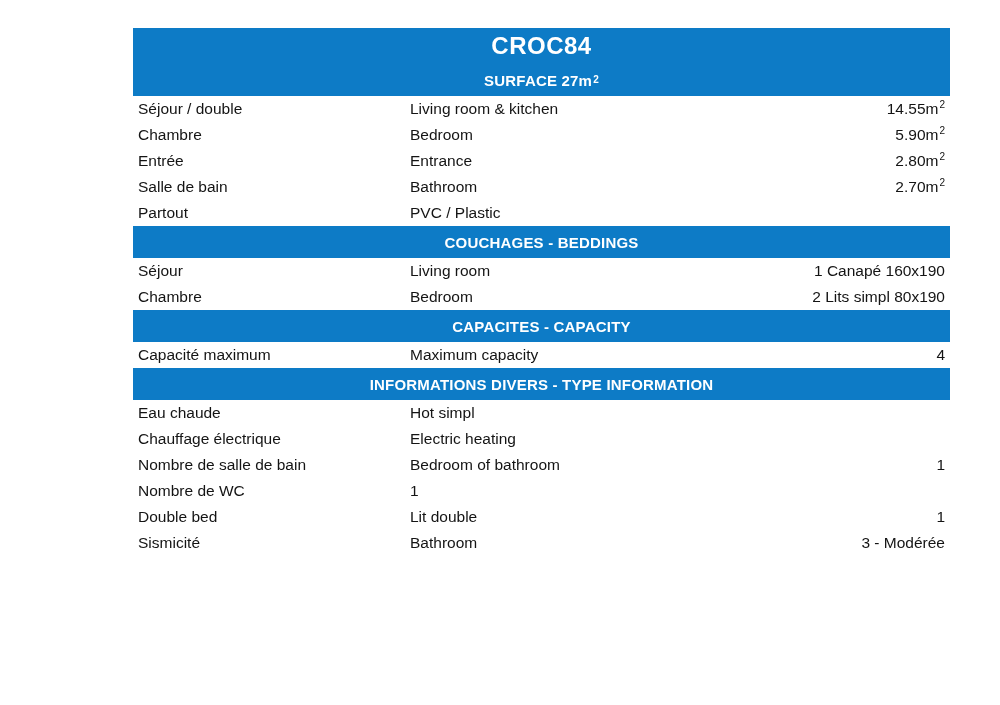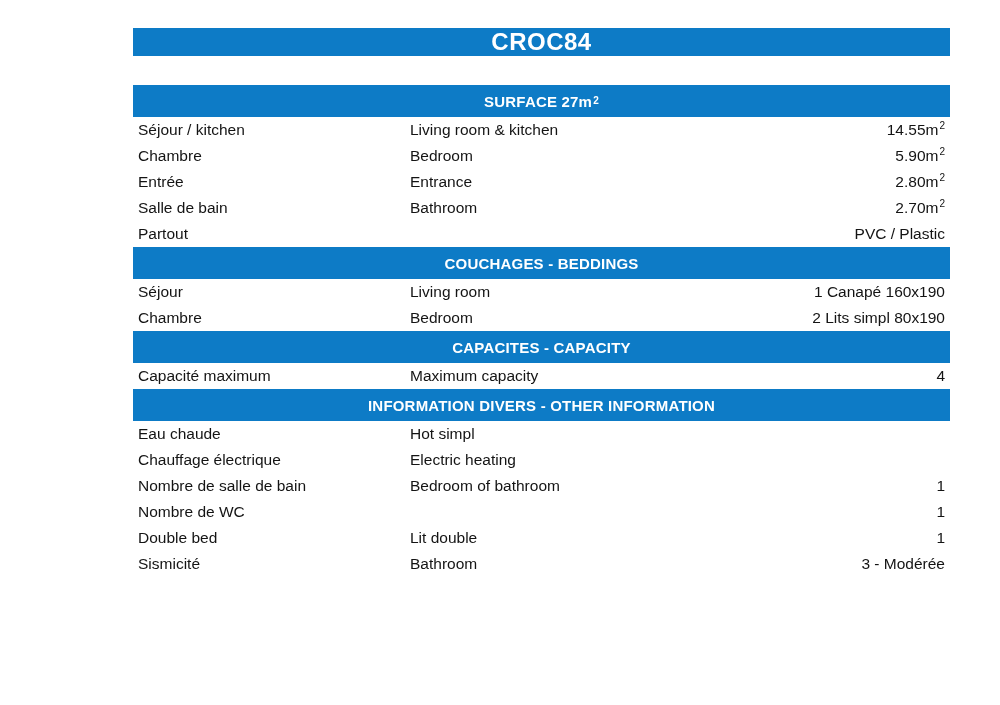--- a/index.html
+++ b/index.html
@@ -15,66 +15,65 @@
     color:var(--body-text);
     position:relative;
     overflow:hidden;
   }
   .doc{
     position:absolute;
     left:133px;top:28px;
     width:817px;
   }
   .title-bar{
-    height:28px;
+    height:36px;
     background:var(--accent);
     color:var(--header-text);
     font-size:24px;
     font-weight:700;
     display:flex;align-items:center;justify-content:center;
-    margin-bottom:29px;
     letter-spacing:0.5px;
   }
   .section-header{
     height:32px;
     background:var(--accent);
     color:var(--header-text);
     font-size:15px;
     font-weight:700;
     display:flex;align-items:center;justify-content:center;
     letter-spacing:0.2px;
   }
   .row{
     height:26px;
     display:grid;
     grid-template-columns:272px 1fr auto;
     align-items:center;
     font-size:15.5px;
     padding:0 5px;
   }
-  .cell.value{text-align:right;}
+  .cell.value{text-align:left;}
   sup{
     font-size:10px;
     line-height:0;
     vertical-align:super;
     margin-left:1px;
   }
 </style>
 </head>
 <body>
 
 <div class="doc">
   <div class="title-bar">CROC84</div>
   <div>
       <div class="section-header">
         <span>SURFACE 27m</span>
         <sup>2</sup>
       </div>
       <div class="row">
-        <div class="cell fr">Séjour / kitchen</div>
+        <div class="cell fr">Séjour / double</div>
         <div class="cell en">Living room &amp; kitchen</div>
         <div class="cell value">14.55m<sup>2</sup></div>
       </div>
       <div class="row">
         <div class="cell fr">Chambre</div>
         <div class="cell en">Bedroom</div>
         <div class="cell value">5.90m<sup>2</sup></div>
       </div>
       <div class="row">
         <div class="cell fr">Entrée</div>
@@ -105,21 +104,21 @@
       </div>
       <div class="section-header">
         <span>CAPACITES - CAPACITY</span>
       </div>
       <div class="row">
         <div class="cell fr">Capacité maximum</div>
         <div class="cell en">Maximum capacity</div>
         <div class="cell value">4</div>
       </div>
       <div class="section-header">
-        <span>INFORMATION DIVERS - OTHER INFORMATION</span>
+        <span>INFORMATIONS DIVERS - TYPE INFORMATION</span>
       </div>
       <div class="row">
         <div class="cell fr">Eau chaude</div>
         <div class="cell en">Hot simpl</div>
         <div class="cell value"></div>
       </div>
       <div class="row">
         <div class="cell fr">Chauffage électrique</div>
         <div class="cell en">Electric heating</div>
         <div class="cell value"></div>

